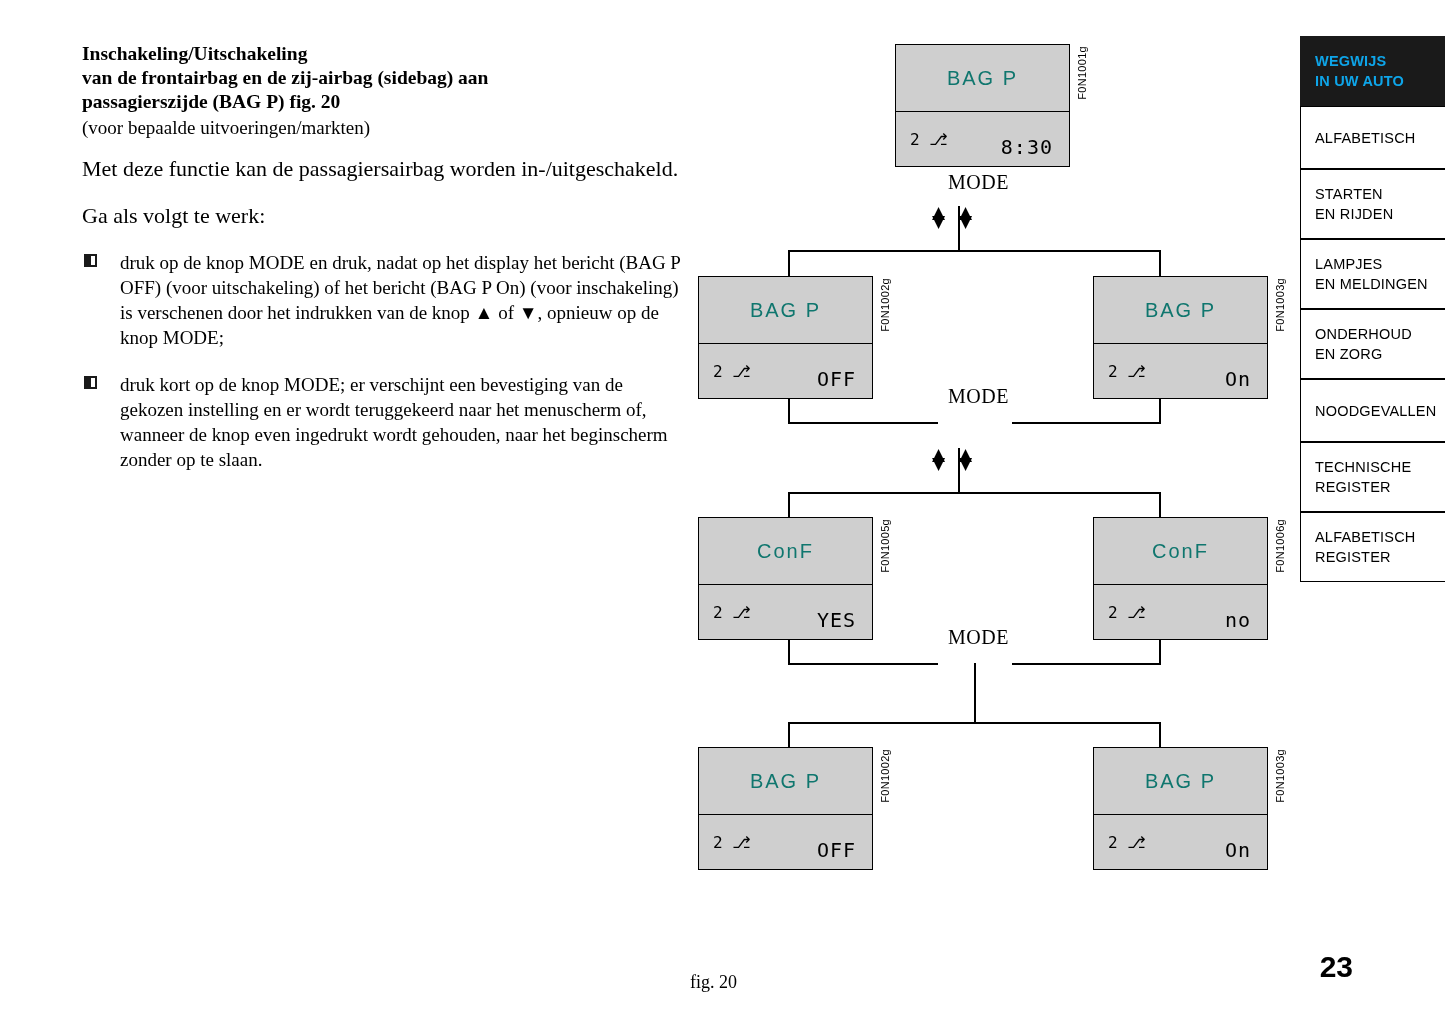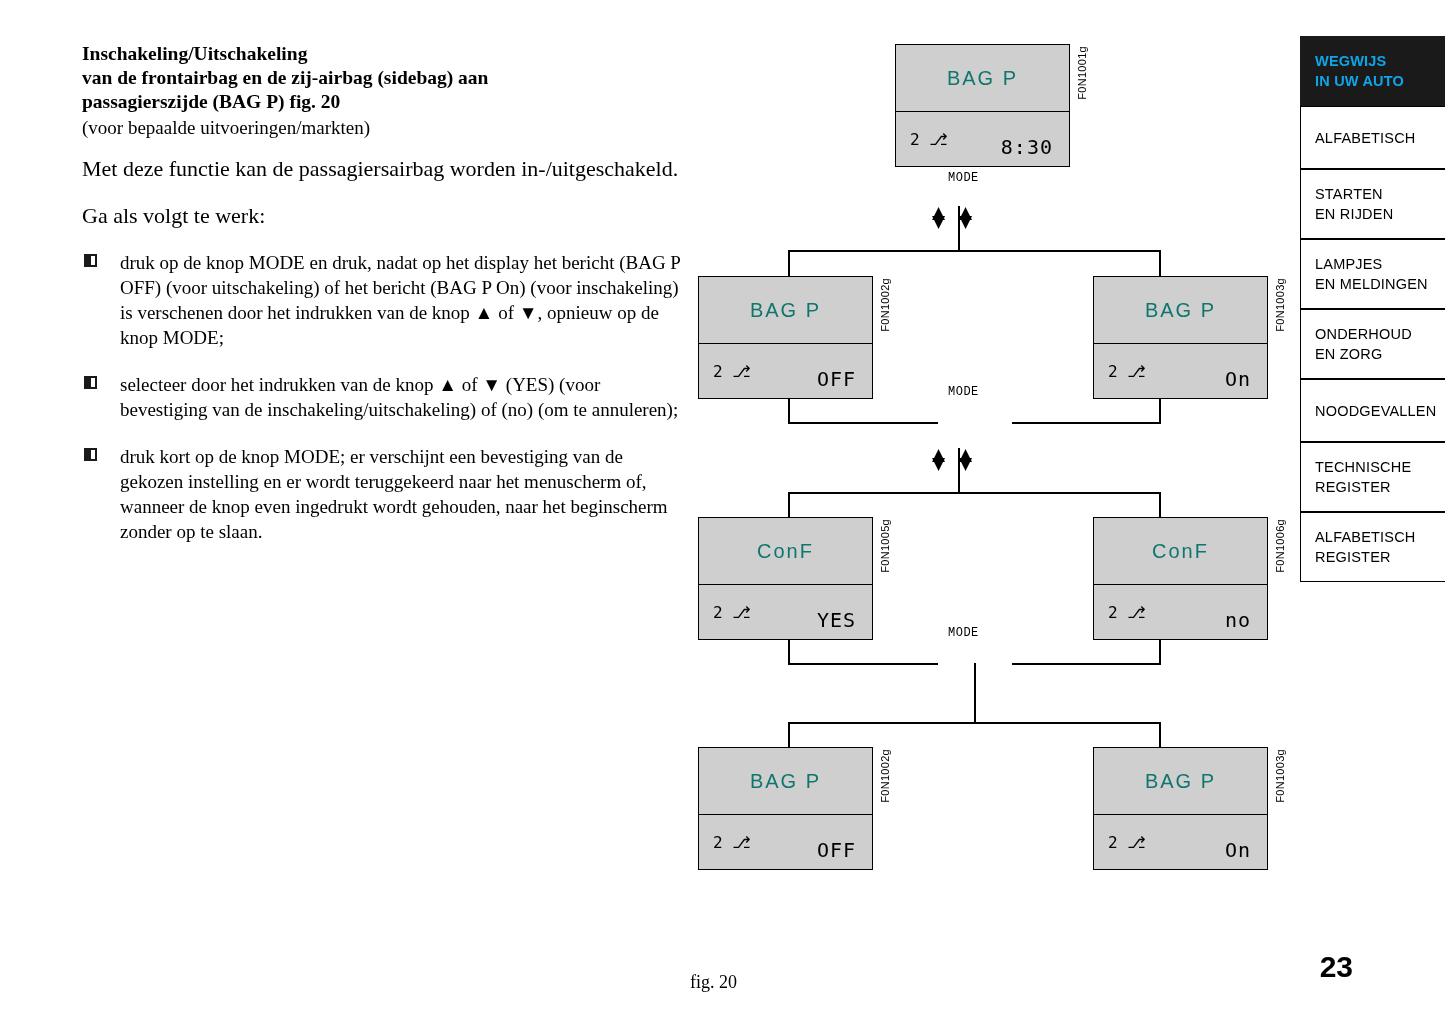--- a/index.html
+++ b/index.html
@@ -133,22 +133,22 @@
     position: absolute;
     font-family: "Liberation Sans", sans-serif;
     font-size: 11px;
     letter-spacing: 0.3px;
     writing-mode: vertical-rl;
     transform: rotate(180deg);
     color: #000;
   }
   .mode-label {
     position: absolute;
-    font-family: Liberation Mono, monospace;
-    font-size: 12px;
+    font-family: Liberation Serif, serif;
+    font-size: 20px;
     letter-spacing: 0.5px;
   }
   .line {
     position: absolute;
     background: #000;
   }
   .arrows {
     position: absolute;
     display: flex;
     gap: 14px;
@@ -224,21 +224,20 @@
   <p class="para">Met deze functie kan de passagiersairbag worden in-/uitgeschakeld.</p>
   <p class="para">Ga als volgt te werk:</p>
 
   <ul class="bullets">
     <li class="bullet">
       <span class="marker"></span>
       <span>druk op de knop MODE en druk, nadat op het display het bericht (BAG P OFF) (voor uitschakeling) of het bericht (BAG P On) (voor inschakeling) is verschenen door het indrukken van de knop ▲ of ▼, opnieuw op de knop MODE;</span>
     </li>
     <li class="bullet">
       <span class="marker"></span>
-      <span>selecteer door het indrukken van de knop ▲ of ▼ (YES) (voor bevestiging van de inschakeling/uitschakeling) of (no) (om te annuleren);</span>
     </li>
     <li class="bullet">
       <span class="marker"></span>
       <span>druk kort op de knop MODE; er verschijnt een bevestiging van de gekozen instelling en er wordt teruggekeerd naar het menuscherm of, wanneer de knop even ingedrukt wordt gehouden, naar het beginscherm zonder op te slaan.</span>
     </li>
   </ul>
 </div>
 
 <div class="diagram">
 

